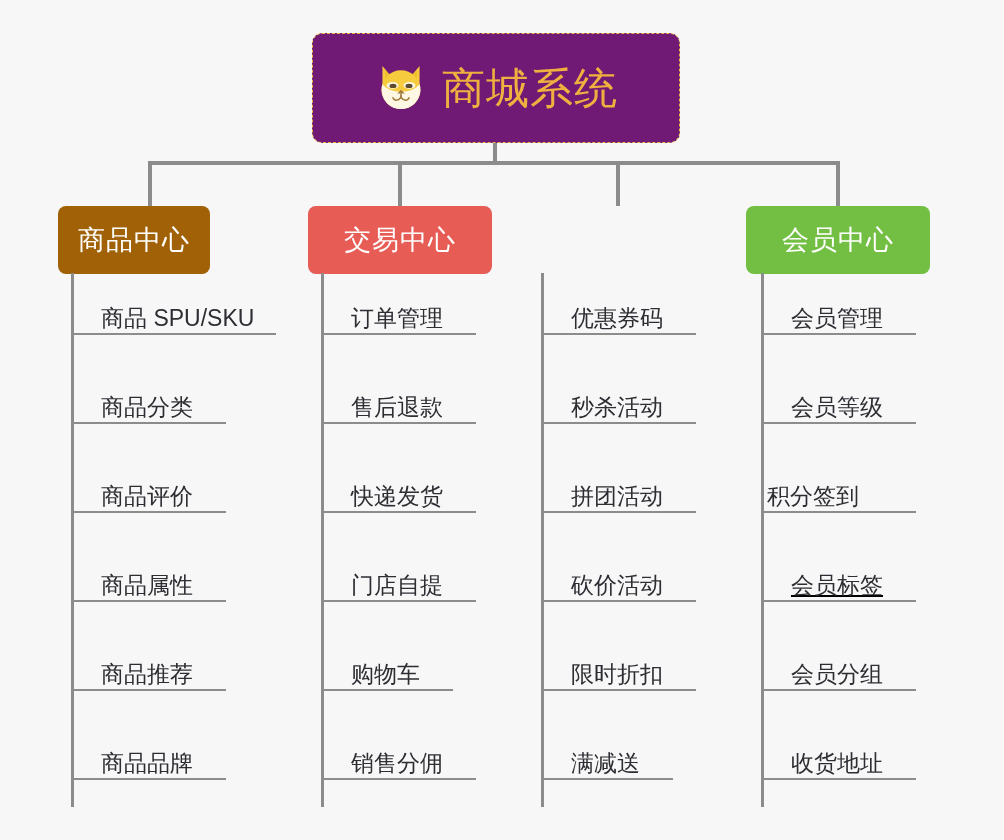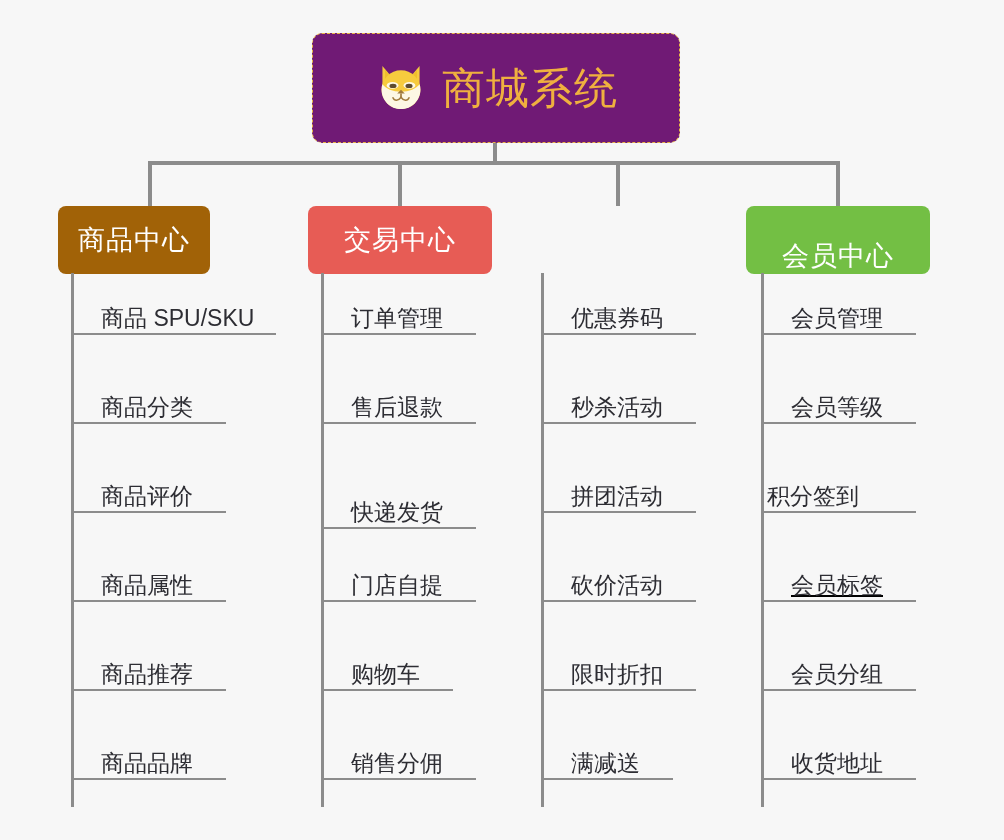--- a/index.html
+++ b/index.html
@@ -139,21 +139,21 @@
   <div class="line v" style="left:398px; top:161px; height:45px;"></div>
   <div class="line v" style="left:616px; top:161px; height:45px;"></div>
   <div class="line v" style="left:836px; top:161px; height:45px;"></div>
 
   <div class="cat-box" style="left: 58px; top: 206px; width: 152px; background: #a16207;">
     <span>商品中心</span>
   </div>
   <div class="cat-box" style="left: 308px; top: 206px; width: 184px; background: rgb(231, 92, 85);">
     <span>交易中心</span>
   </div>
-  <div class="cat-box" style="left: 746px; top: 206px; width: 184px; background: rgb(115, 191, 68); align-items: flex-end;">
+  <div class="cat-box" style="left: 746px; top: 206px; width: 184px; background: rgb(115, 191, 68);">
     <span>会员中心</span>
   </div>
 
   <div class="leaf-col" style="left:71px;">
     <div class="spine" style="height:534px;"></div>
     <div class="leaf-item" style="top:0px;   width:205px;">
         <span class="leaf-label">商品 SPU/SKU</span>
       </div>
     <div class="leaf-item" style="top:89px;  width:155px;">
         <span class="leaf-label">商品分类</span>
@@ -173,21 +173,21 @@
   </div>
 
   <div class="leaf-col" style="left:321px;">
     <div class="spine" style="height:534px;"></div>
     <div class="leaf-item" style="top:0px;   width:155px;">
         <span class="leaf-label">订单管理</span>
       </div>
     <div class="leaf-item" style="top:89px;  width:155px;">
         <span class="leaf-label">售后退款</span>
       </div>
-    <div class="leaf-item" style="top:194px; width:155px;">
+    <div class="leaf-item" style="top:178px; width:155px;">
         <span class="leaf-label">快递发货</span>
       </div>
     <div class="leaf-item" style="top:267px; width:155px;">
         <span class="leaf-label">门店自提</span>
       </div>
     <div class="leaf-item" style="top:356px; width:132px;">
         <span class="leaf-label">购物车</span>
       </div>
     <div class="leaf-item" style="top:445px; width:155px;">
         <span class="leaf-label">销售分佣</span>

